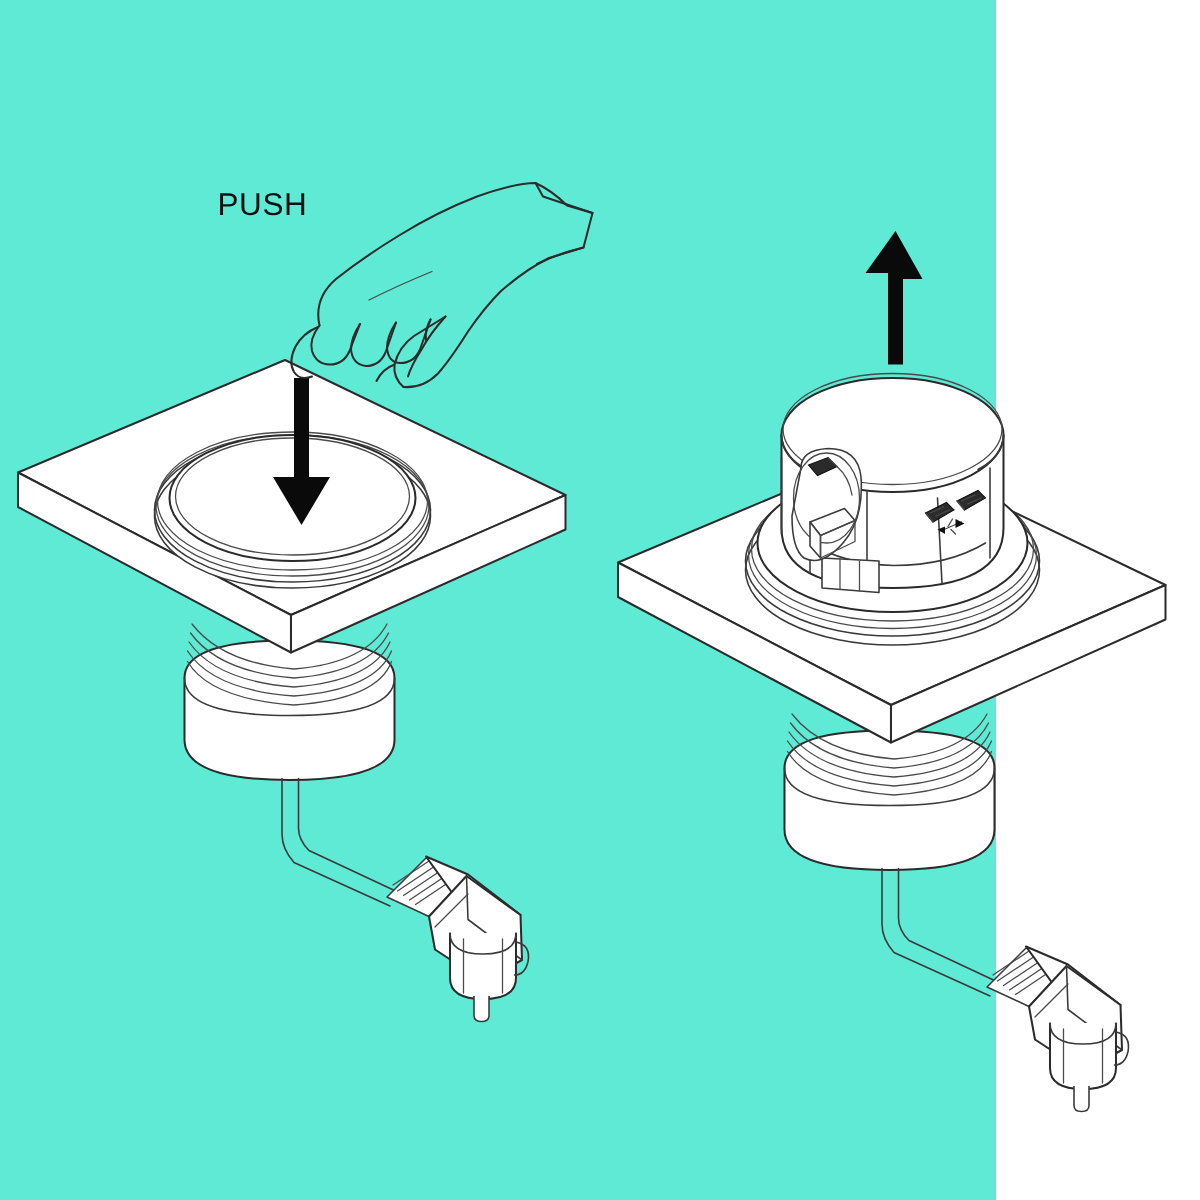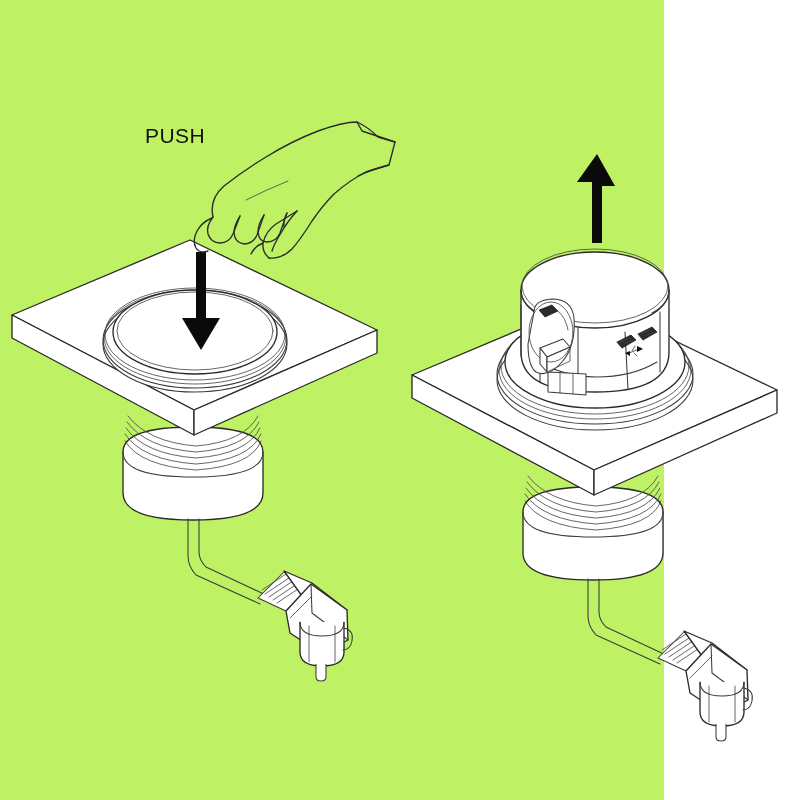--- a/index.html
+++ b/index.html
@@ -11,21 +11,21 @@
   body {
     width: 800px;
     height: 800px;
     overflow: hidden;
     font-family: "Liberation Sans", sans-serif;
   }
   #diagram-root {
     position: relative;
     width: 664px;
     height: 800px;
-    background: #bef264;
+    background: #5eead4;
   }
   svg#scene {
     display: block;
     width: 800px;
     height: 800px;
   }
   .ln {
     fill: none;
     stroke: #2b2b2b;
     stroke-width: 1.35;

